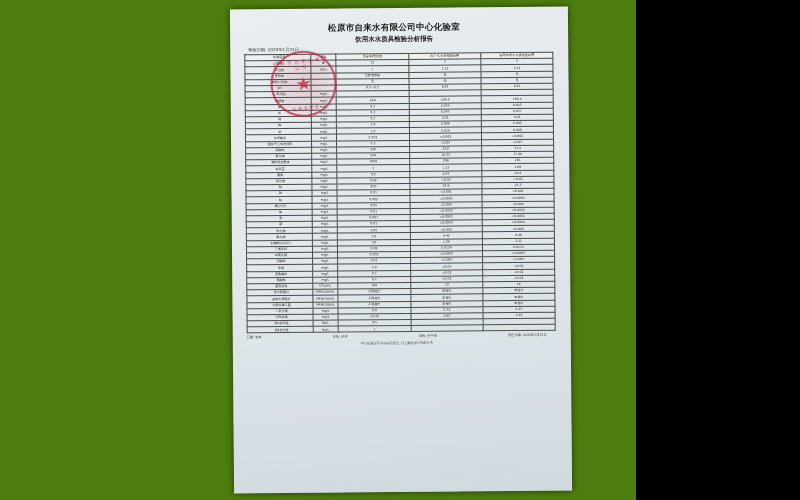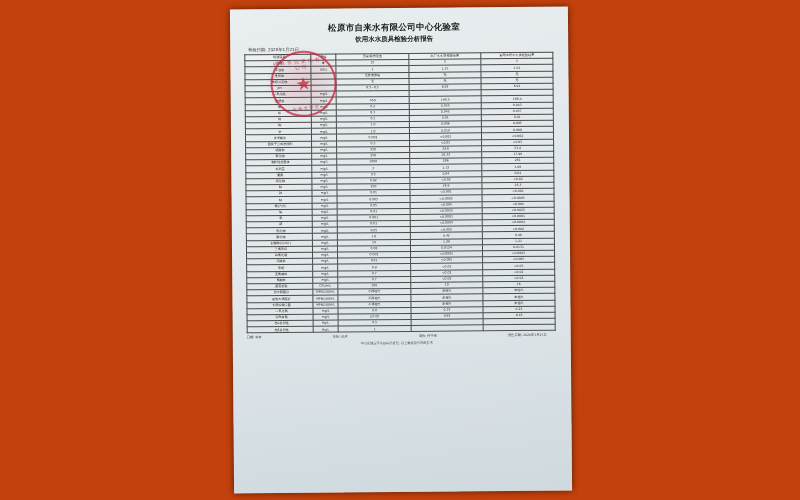--- a/index.html
+++ b/index.html
@@ -8,23 +8,23 @@
     background: #000;
   }
   body {
     width: 800px;
     height: 500px;
     overflow: hidden;
     font-family: "Liberation Sans", sans-serif;
   }
   .stage {
     position: relative;
-    width: 800px;
+    width: 636px;
     height: 500px;
-    background: #c2410c;
+    background: #4d7c0f;
   }
   
   .paper {
     position: absolute;
     left: 232px;
     top: 8px;
     width: 338px;
     height: 484px;
     background: linear-gradient(160deg, #e9eef0 0%, #e3e9ec 35%, #dfe6ea 60%, #d8e0e4 100%);
     box-shadow: 0 0 6px rgba(0,0,0,0.6);

